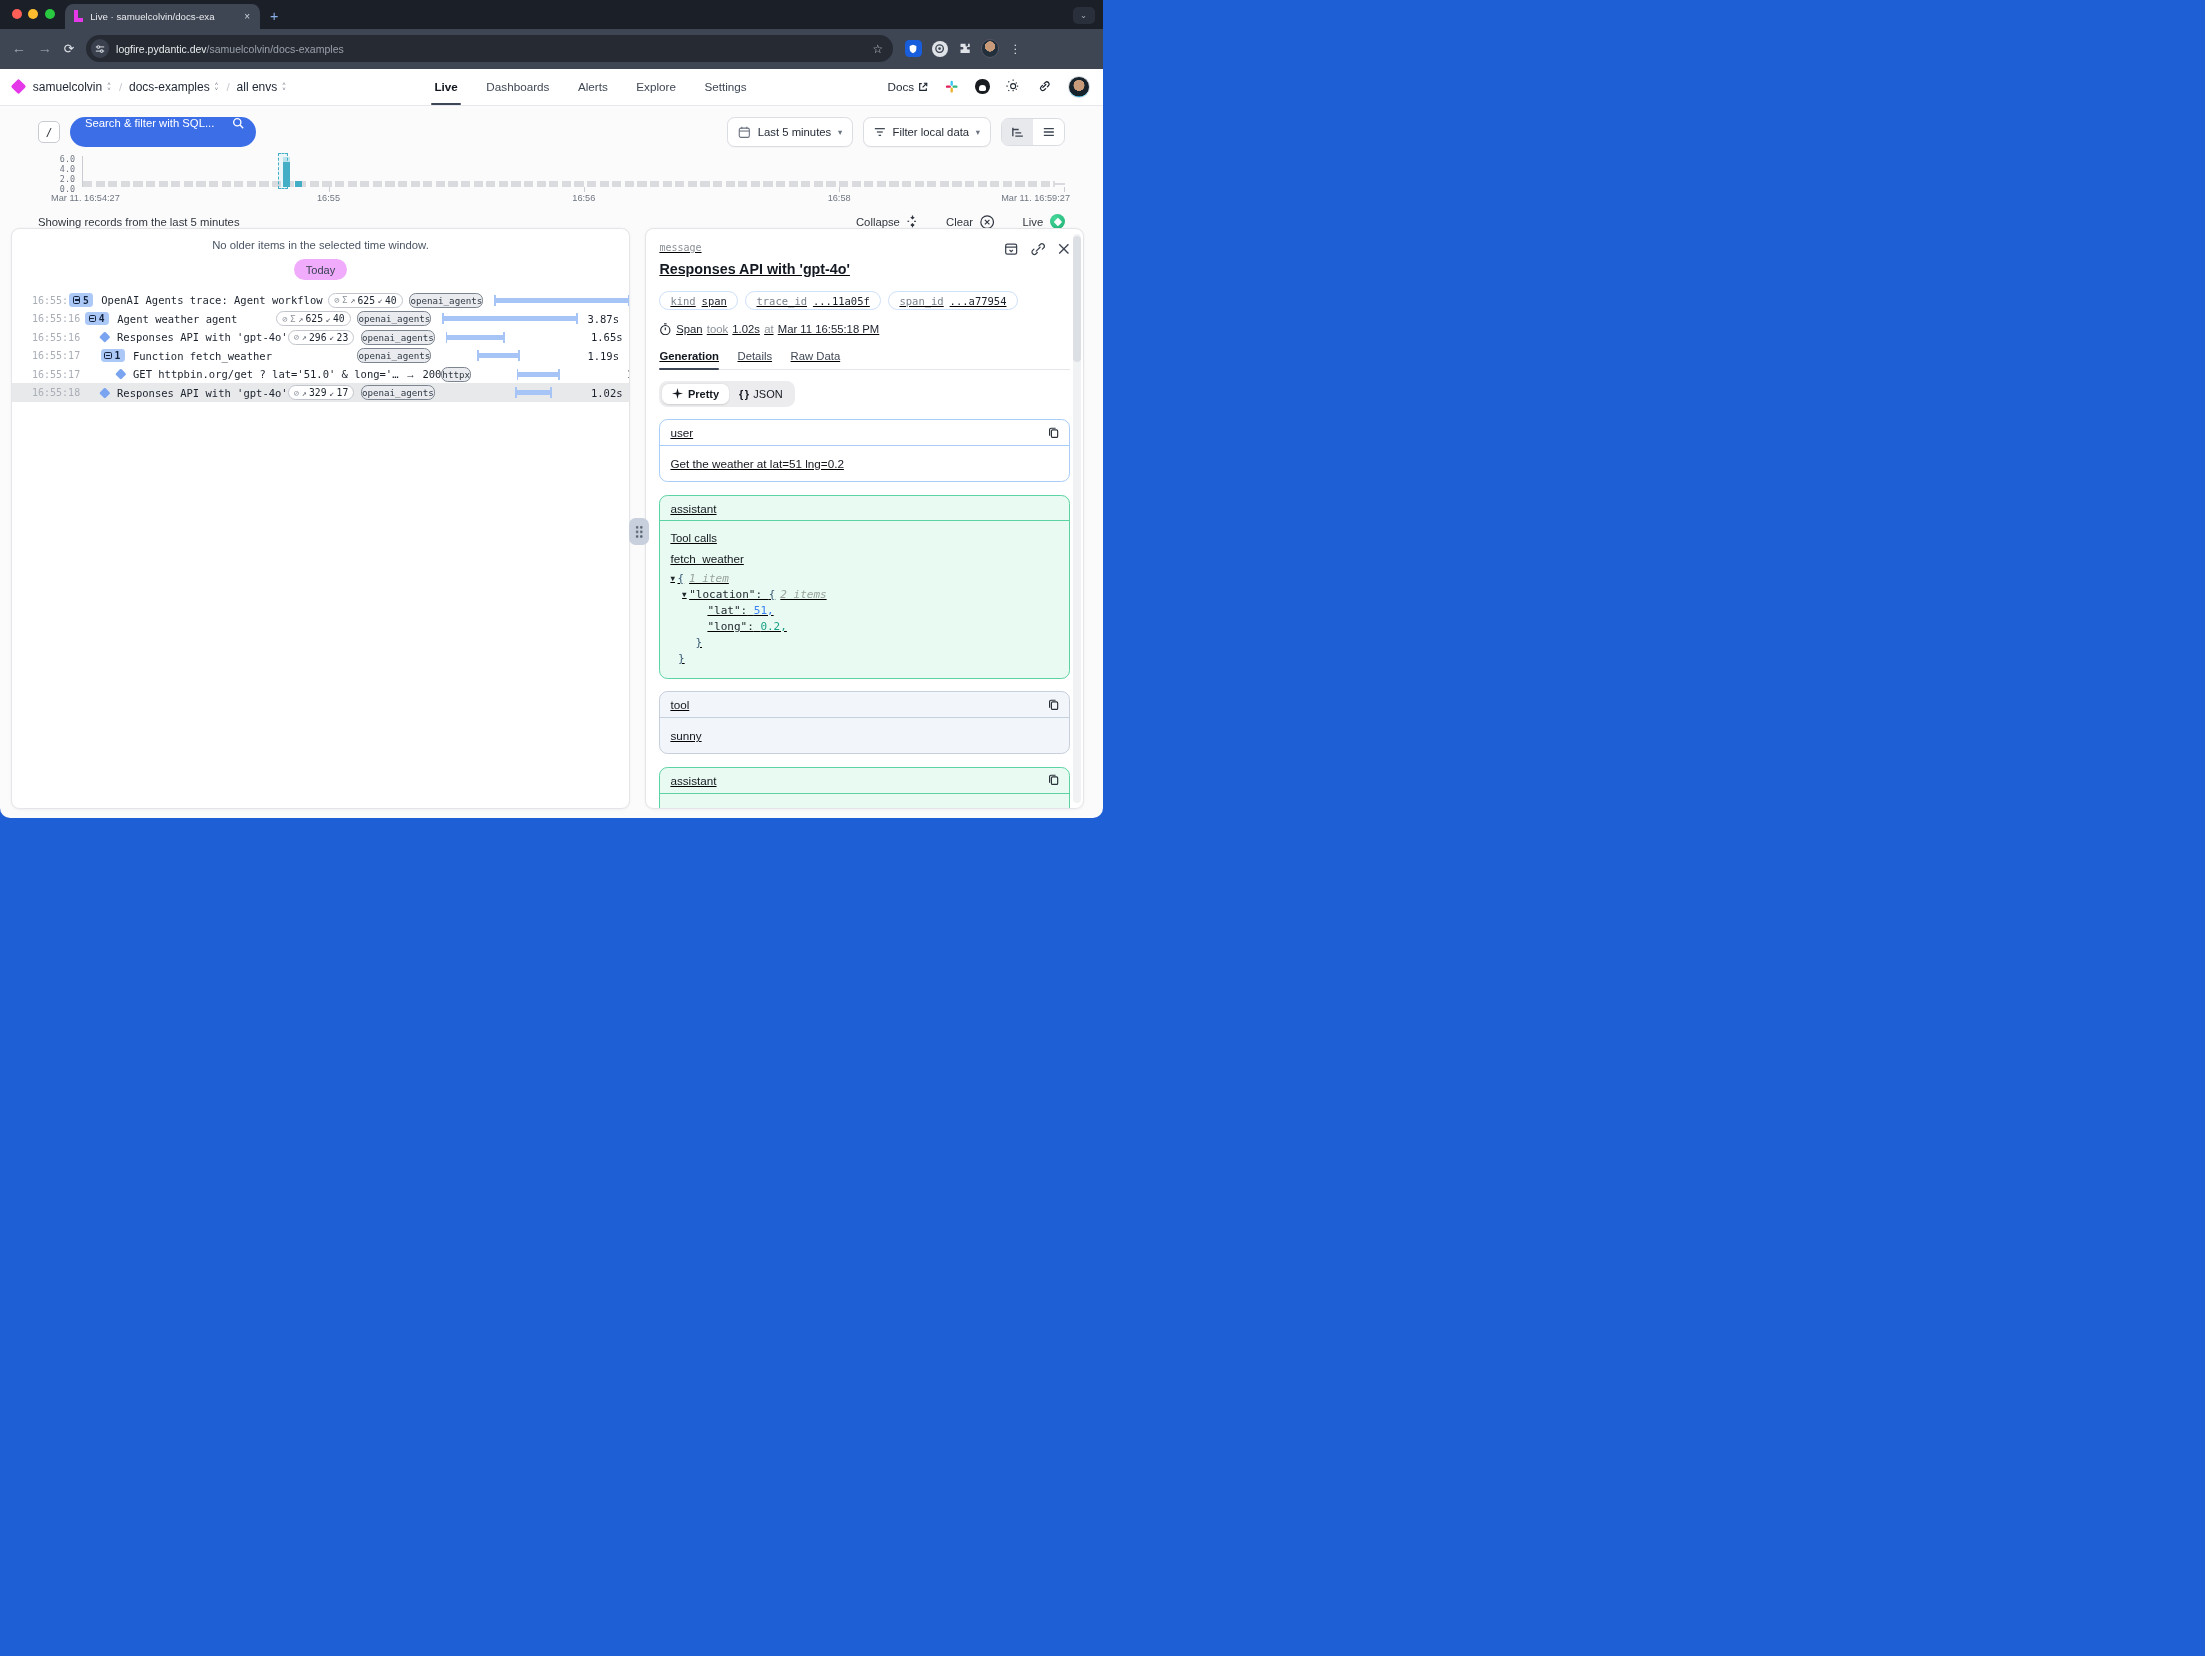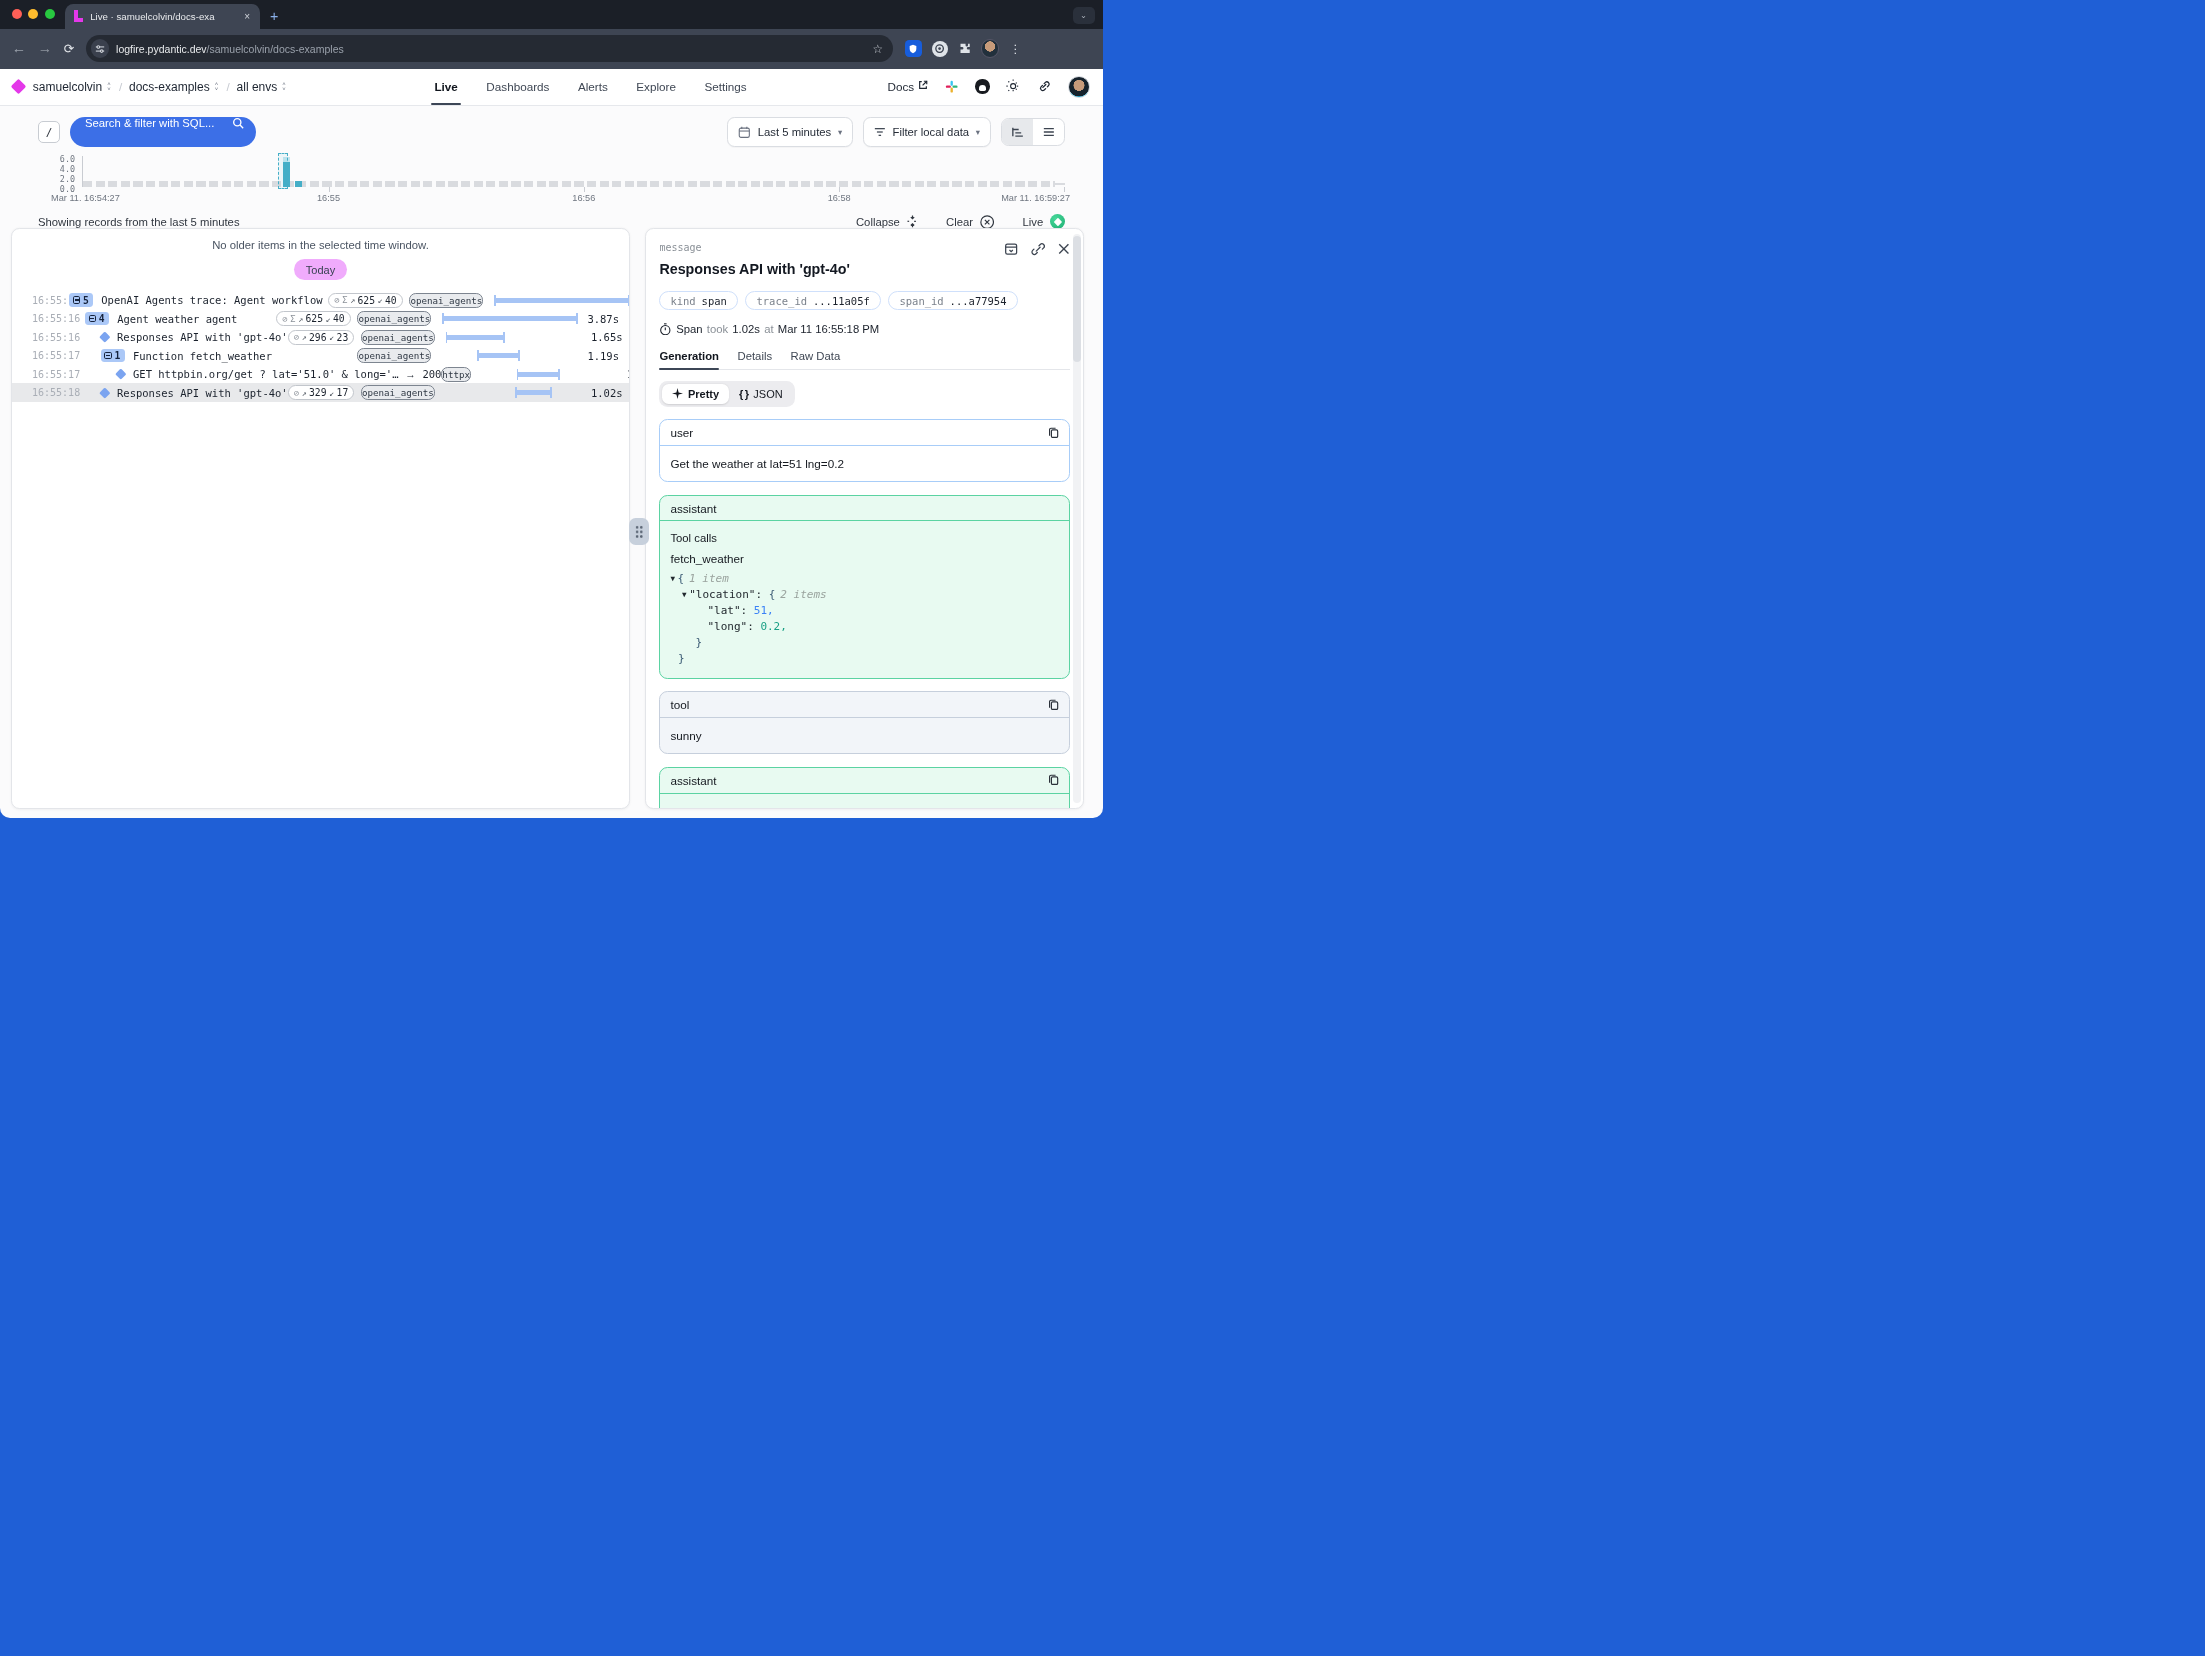--- a/index.html
+++ b/index.html
@@ -48,21 +48,21 @@
   .appheader { height:37px; background:#fff; border-bottom:0.8px solid #e6e8ec; display:flex; align-items:center; padding:0 13.4px; }
   .logo-diamond { width:11px; height:11px; background:#e438e9; transform:rotate(45deg); border-radius:1.7px; margin-right:8.4px; }
   .crumb { font-size:12px; color:#1d2531; display:flex; align-items:center; gap:3.4px; }
   .updown { display:flex; flex-direction:column; line-height:4.2px; font-size:5.9px; color:#6b7280; margin:0 1.7px; }
   .slash { color:#c6cad1; margin:0 6.7px; font-size:11.7px; }
   .nav { display:flex; gap:28.5px; margin-left:147px; align-items:center; height:37px; }
   .nav .item { font-size:11.7px; color:#3f4754; height:37px; display:flex; align-items:center; position:relative; }
   .nav .item.active { color:#10151d; font-weight:700; }
   .nav .item.active::after { content:""; position:absolute; left:-3.4px; right:-3.4px; bottom:0; height:2.5px; background:#3c4656; border-radius:1.7px; }
   .hdr-right { margin-left:auto; display:flex; align-items:center; gap:16px; }
-  .docs { font-size:11.7px; color:#1d2531; display:flex; gap:4.2px; align-items:flex-start; }
+  .docs { font-size:11.7px; color:#1d2531; display:flex; gap:4.2px; align-items:center; }
   .hicon { width:15px; height:15px; display:flex; align-items:center; justify-content:center; color:#1d2531; }
   .gh { width:14.3px; height:14.3px; background:#181b20; border-radius:50%; position:relative; }
   .gh::after{content:""; position:absolute; left:3.4px; top:5.9px; width:7.6px; height:5.9px; background:#fff; border-radius:3.4px 3.4px 1.7px 1.7px;}
   .hdr-avatar { width:22px; height:22px; border-radius:50%; background:radial-gradient(circle at 50% 42%, #c79b7a 0 35%, #16222c 37% 70%, #1796ba 72%); border:0.8px solid #d6dadf; }
 
   
   .filterrow { display:flex; align-items:center; padding:11.7px 38px 0 38px; }
   .keycap { width:22px; height:22px; border:0.8px solid #c8ccd2; border-bottom-width:1.7px; border-radius:5px; background:#fff;
             display:flex; align-items:center; justify-content:center; font-size:11px; color:#30363f; margin-right:10px; }
   .searchpill { width:186px; height:30px; background:#3c6fe7; border-radius:15px; color:#fff; font-size:11.3px;
@@ -93,21 +93,21 @@
   .statusrow { display:flex; align-items:center; padding:8.4px 38px 0 38px; font-size:11.3px; color:#30363f; }
   .statusbtns { margin-left:auto; display:flex; gap:28.5px; align-items:center; color:#30363f; }
   .sbtn { display:flex; align-items:center; gap:6.7px; }
   .livedot { width:15px; height:15px; border-radius:50%; background:radial-gradient(circle at 35% 30%, #47d89a, #1cae72); position:relative; }
   .livedot::after { content:""; position:absolute; left:4.6px; top:4.6px; width:5.9px; height:5.9px; background:#fff; transform:rotate(45deg); border-radius:0.8px; }
 
   
   .main { position:absolute; left:0; right:0; top:228px; bottom:9.2px; }
   .card { position:absolute; background:#fff; border:0.8px solid #e3e5e9; border-radius:8.4px; box-shadow:0 0.8px 2.5px rgba(0,0,0,.05); }
   .leftcard { left:11px; width:619px; top:0; bottom:0; overflow:hidden; }
-  .rightcard { left:645px; width:439px; top:0; bottom:0; overflow:hidden; padding:12.6px 13.4px; }
+  .rightcard { left:645px; width:439px; top:0; bottom:0; overflow:hidden; padding:12.6px 13.4px;text-decoration:underline; }
   .divider-handle { position:absolute; left:629px; top:290px; width:20px; height:27px; background:#c7d0dc; border-radius:6.7px;
                     display:flex; align-items:center; justify-content:center; z-index:5; }
   .dots { width:8.4px; height:13.4px;
     background-image:radial-gradient(circle, #5b6675 1.2px, transparent 1.3px);
     background-size:4.2px 4.6px; }
 
   .notice { text-align:center; font-size:11.3px; color:#4b5563; padding-top:10px; }
   .todaywrap { text-align:center; margin-top:8.4px; }
   .today { display:inline-block; background:#f0abfc; border-radius:11.7px; padding:4.2px 11.7px; font-size:11px; color:#374151; }
 

